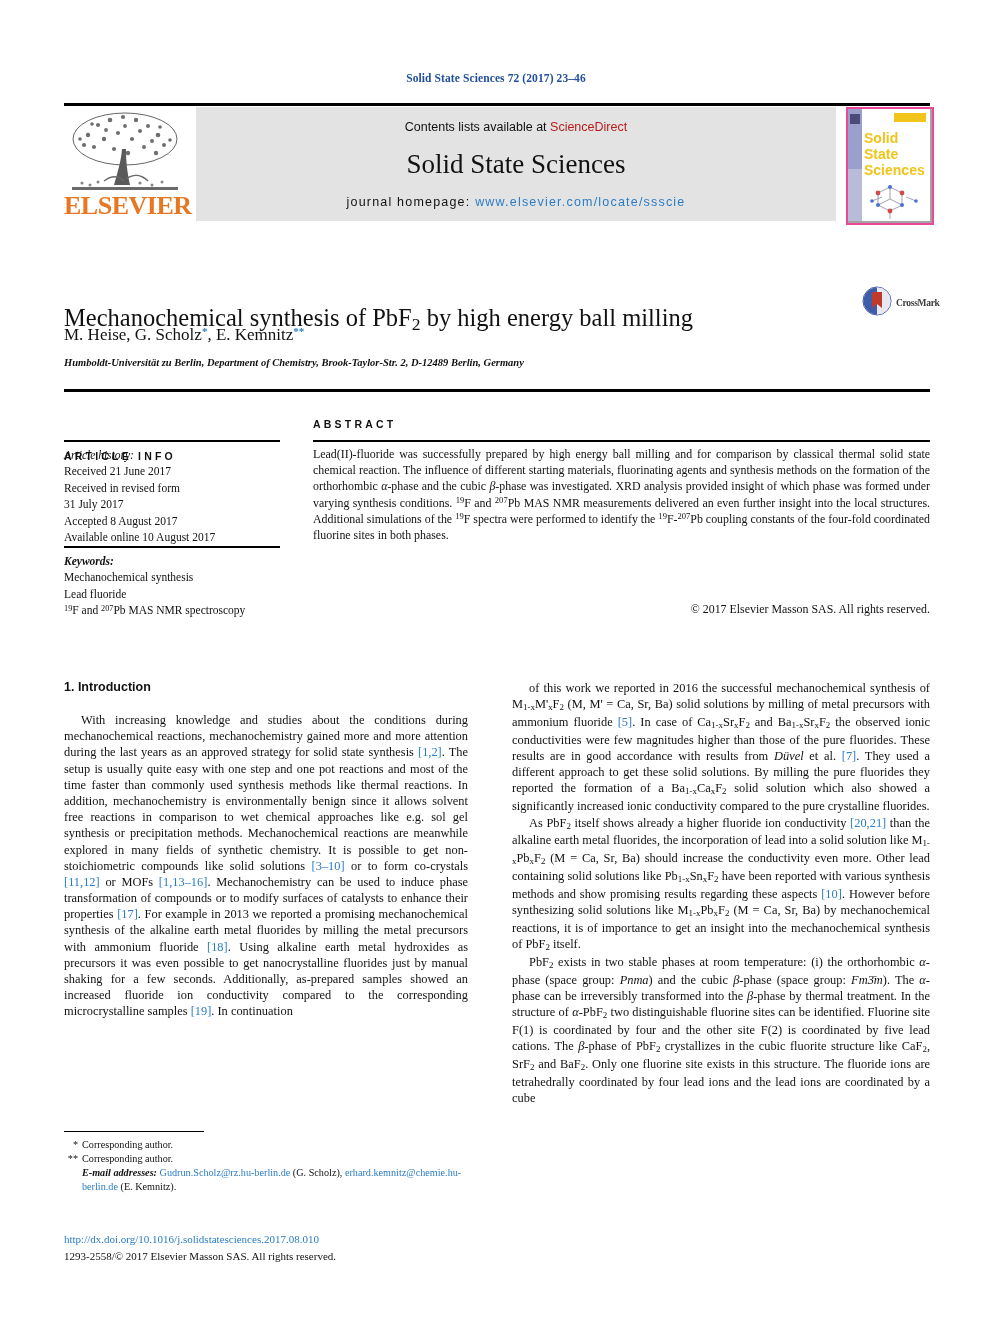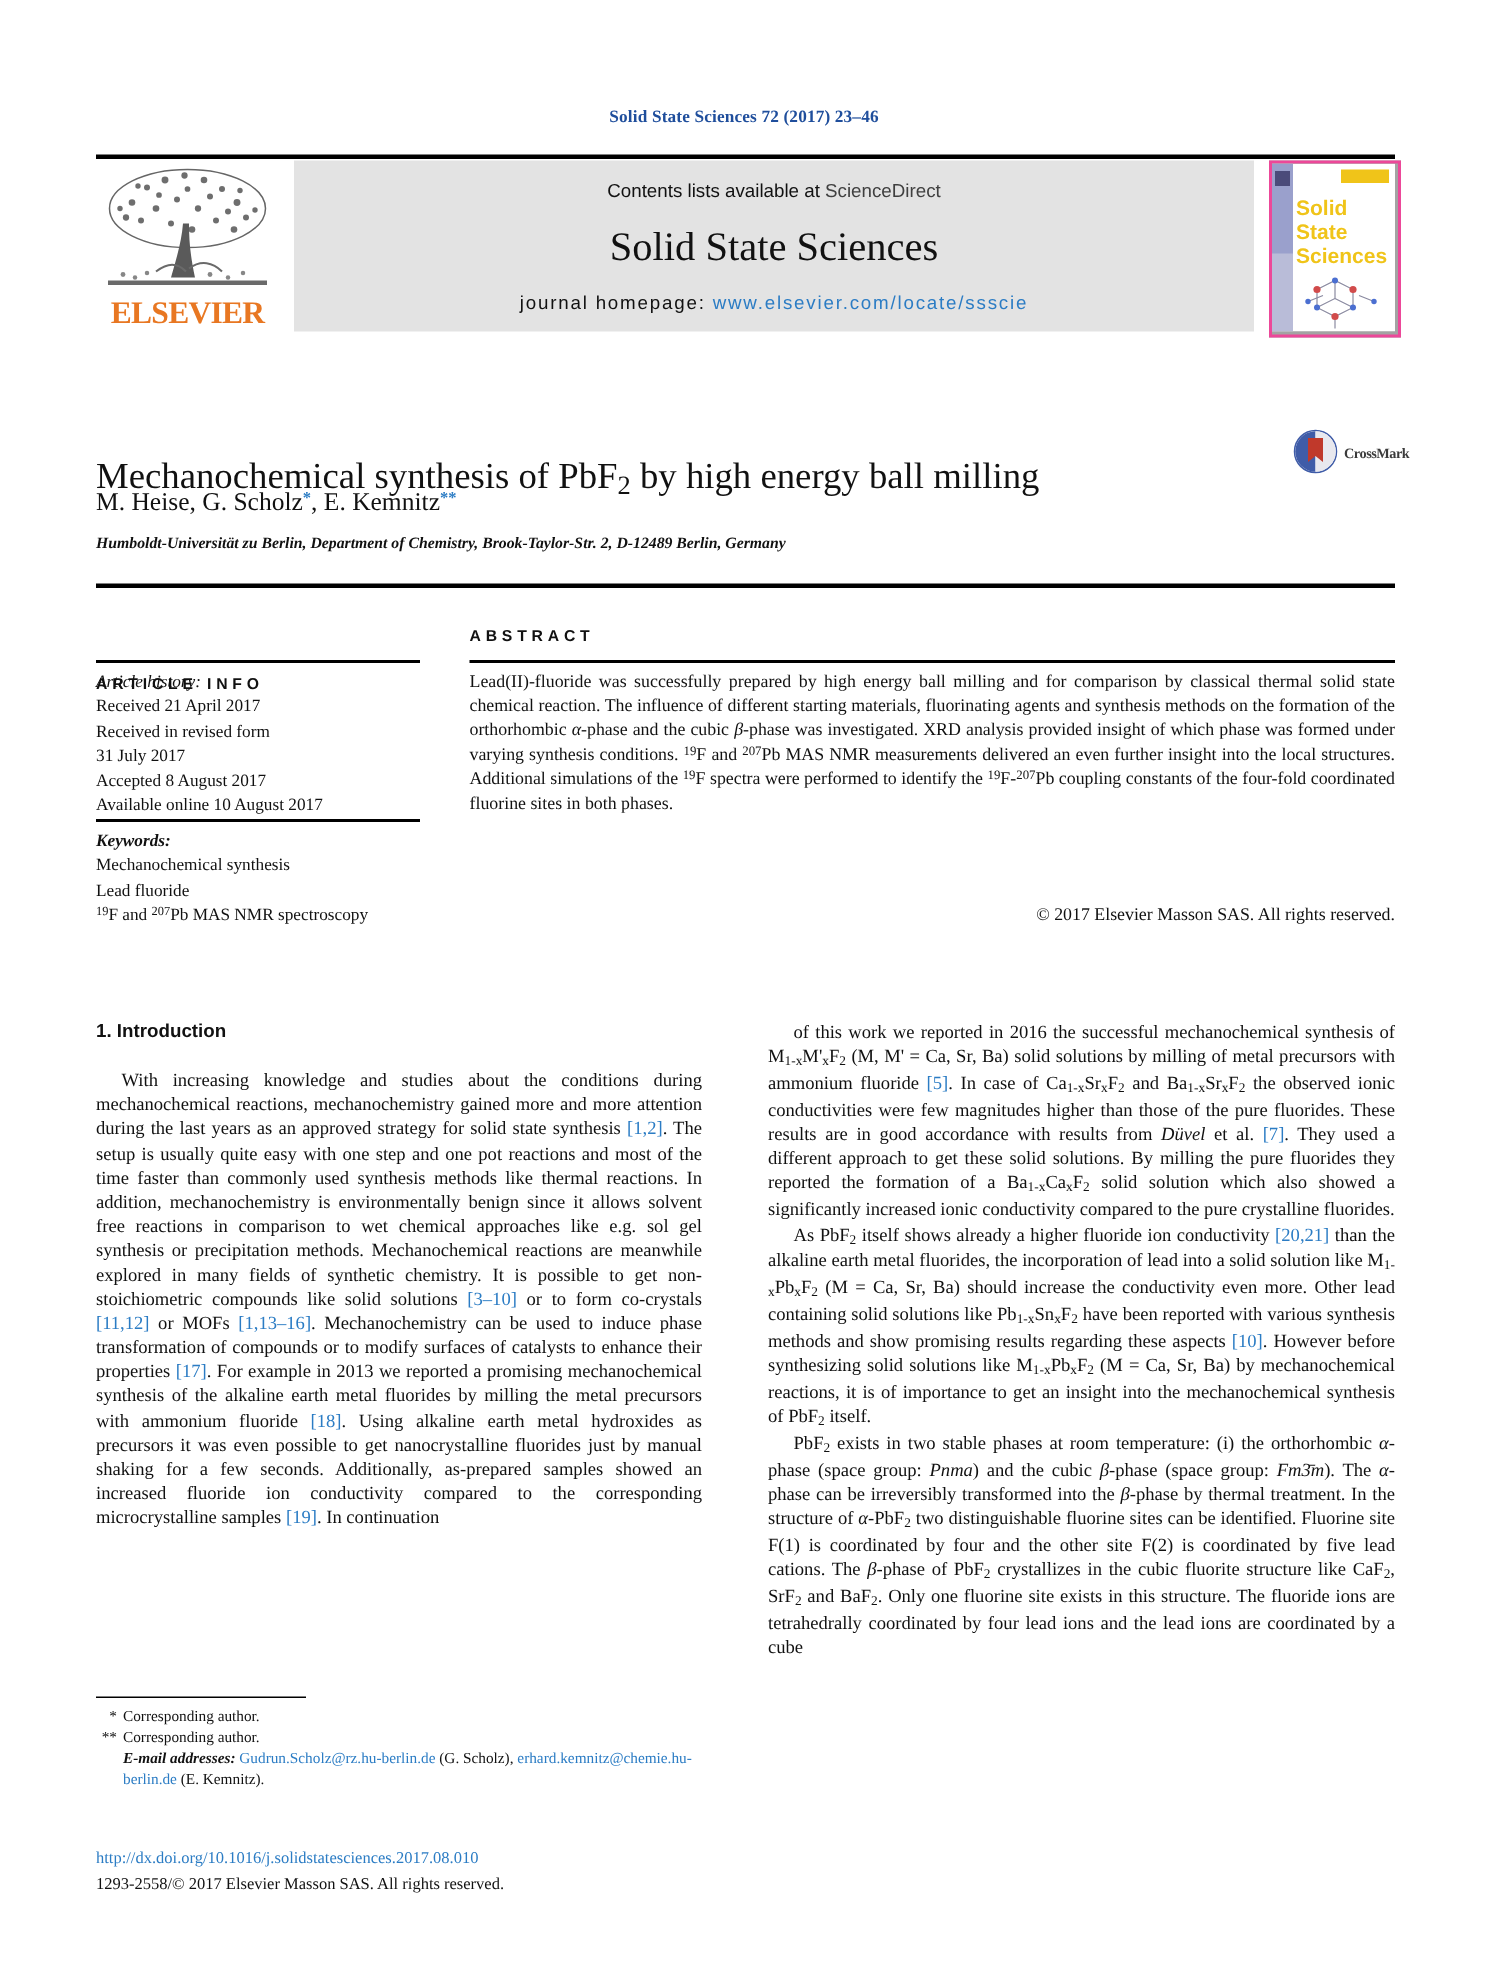--- a/index.html
+++ b/index.html
@@ -55,42 +55,42 @@
     width: 122px;
     height: 114px;
   }
   .tree-svg { position:absolute; left:4px; top:2px; }
   .elsevier-word {
     position: absolute;
     left: 0; bottom: 0px;
     width: 122px;
     text-align: center;
     font-family: "Liberation Serif", serif;
-    font-size: 21px;
+    font-size: 26px;
     font-weight: bold;
     color: #E87722;
     letter-spacing: -0.5px;
   }
   .mast-center {
     position: absolute;
     left: 132px; top: 4px;
     width: 640px;
     height: 114px;
     background: #e3e3e3;
   }
   .contents-line {
     position: absolute;
     left: 0; top: 13px;
     width: 640px;
     text-align: center;
     font-family: "Liberation Sans", sans-serif;
     font-size: 12.5px;
     color: #111;
   }
-  .contents-line .sd { color: #404040; }
+  .contents-line .sd { color: #b91c1c; }
   .journal-name {
     position: absolute;
     left: 0; top: 42px;
     width: 640px;
     text-align: center;
     font-family: "Liberation Serif", serif;
     font-size: 27px;
     color: #111;
   }
   .homepage-line {
@@ -407,21 +407,21 @@
     </svg>
     <div class="crossmark-label">CrossMark</div>
   </div>
 
   <div class="block-rule" id="rule-top"></div>
 
   <div class="col-head" id="info-head">ARTICLE INFO</div>
   <div class="thin-rule" id="info-rule"></div>
   <div class="info-col">
     <div class="lbl">Article history:</div>
-    <div>Received 21 April 2017</div>
+    <div>Received 21 June 2017</div>
     <div>Received in revised form</div>
     <div>31 July 2017</div>
     <div>Accepted 8 August 2017</div>
     <div>Available online 10 August 2017</div>
   </div>
 
   <div class="thin-rule" id="kw-rule"></div>
   <div class="kw-col">
     <div class="lbl">Keywords:</div>
     <div>Mechanochemical synthesis<br>Lead fluoride<br><sup>19</sup>F and <sup>207</sup>Pb MAS NMR spectroscopy</div>

